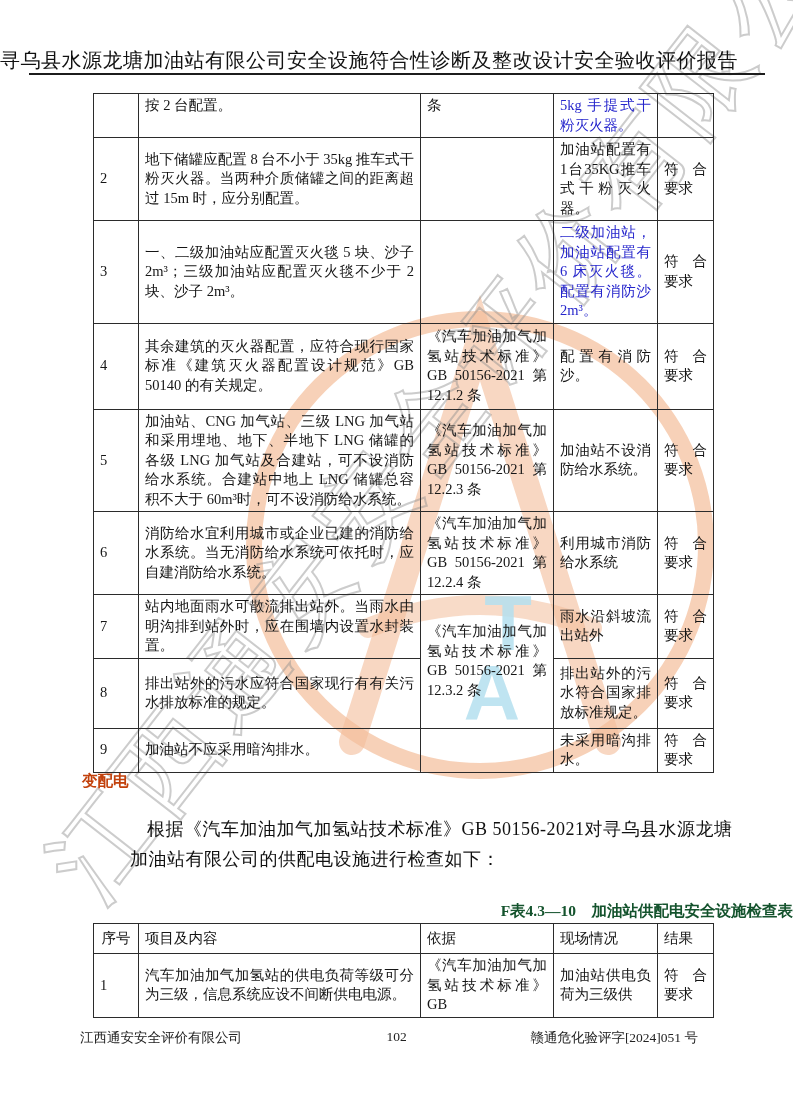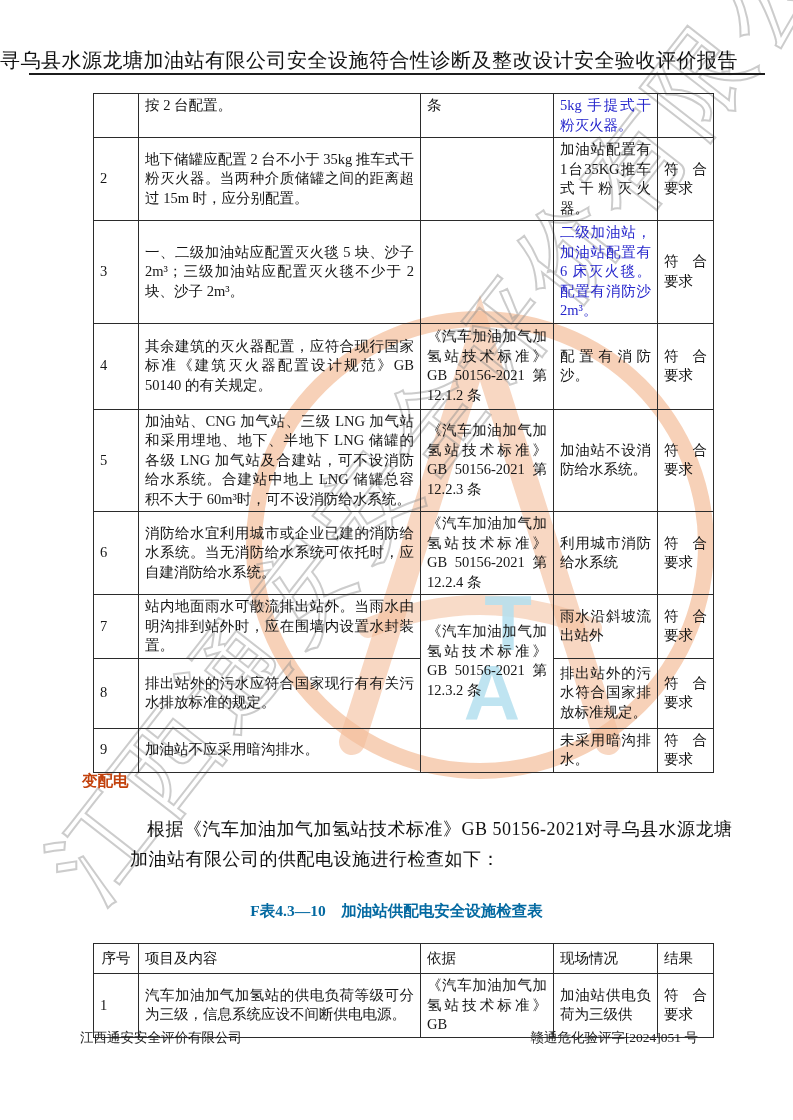--- a/index.html
+++ b/index.html
@@ -47,36 +47,36 @@
   .t1{top:93px;}
   .t1 tr:nth-child(1){height:43px;}
   .t1 tr:nth-child(2){height:82px;}
   .t1 tr:nth-child(3){height:96px;}
   .t1 tr:nth-child(4){height:86px;}
   .t1 tr:nth-child(5){height:98px;}
   .t1 tr:nth-child(6){height:79px;}
   .t1 tr:nth-child(7){height:58px;}
   .t1 tr:nth-child(8){height:70px;}
   .t1 tr:nth-child(9){height:40px;}
-  .t2{top:943px;border-radius:17px;}
+  .t2{top:923px;border-radius:17px;}
   .t2 tr:nth-child(1){height:30px;}
   .t2 tr:nth-child(2){height:42px;}
   .t2 th{text-align:left;padding:2px 8px;}
   .t2 th.no{text-align:center;}
   
   .sec-heading{
     position:absolute;left:82px;top:771px;
     font-size:15.5px;font-weight:bold;color:#c2410c;
   }
   .para{position:absolute;font-size:18px;color:#111;letter-spacing:0.5px;}
   .p1{left:147px;top:817px;}
   .p2{left:83px;top:847px;margin-left:47px;}
   .t2-title{
     position:absolute;left:0;right:0;top:901px;
-    text-align:center;font-size:15.5px;font-weight:bold;color:#0369a1;
+    text-align:right;font-size:15.5px;font-weight:bold;color:#14532d;
   }
   
   .footer{position:absolute;left:0;top:1029px;width:793px;height:20px;font-size:13.5px;color:#222;}
   .footer .fl{position:absolute;left:80px;}
   .footer .fc{position:absolute;left:0;right:0;text-align:center;}
   .footer .fr{position:absolute;right:95px;text-align:right;}
   
   .red-wm{
     position:absolute;left:278px;top:722px;
     font-size:56px;font-weight:bold;letter-spacing:16px;
@@ -118,21 +118,21 @@
     <tbody>
       <tr class="toprow">
         <td class="no"></td>
         <td class="content">按 2 台配置。</td>
         <td class="basis">条</td>
         <td class="status blue">5kg 手提式干粉灭火器。</td>
         <td class="result"></td>
       </tr>
       <tr>
         <td class="no">2</td>
-        <td class="content">地下储罐应配置 2 台不小于 35kg 推车式干粉灭火器。当两种介质储罐之间的距离超过 15m 时，应分别配置。</td>
+        <td class="content">地下储罐应配置 8 台不小于 35kg 推车式干粉灭火器。当两种介质储罐之间的距离超过 15m 时，应分别配置。</td>
         <td class="basis"></td>
         <td class="status">加油站配置有1台35KG推车式干粉灭火器。</td>
         <td class="result">符合要求</td>
       </tr>
       <tr>
         <td class="no">3</td>
         <td class="content">一、二级加油站应配置灭火毯 5 块、沙子 2m³；三级加油站应配置灭火毯不少于 2 块、沙子 2m³。</td>
         <td class="basis"></td>
         <td class="status blue">二级加油站，加油站配置有 6 床灭火毯。配置有消防沙 2m³。</td>
         <td class="result">符合要求</td>
@@ -207,16 +207,17 @@
         <td class="content">汽车加油加气加氢站的供电负荷等级可分为三级，信息系统应设不间断供电电源。</td>
         <td class="basis">《汽车加油加气加氢站技术标准》GB</td>
         <td class="status">加油站供电负荷为三级供</td>
         <td class="result">符合要求</td>
       </tr>
     </tbody>
   </table>
 
   <div class="footer">
     <span class="fl">江西通安安全评价有限公司</span>
+    <span class="fc">102</span>
     <span class="fr">赣通危化验评字[2024]051 号</span>
   </div>
 
 </div>
 
 </body></html>

